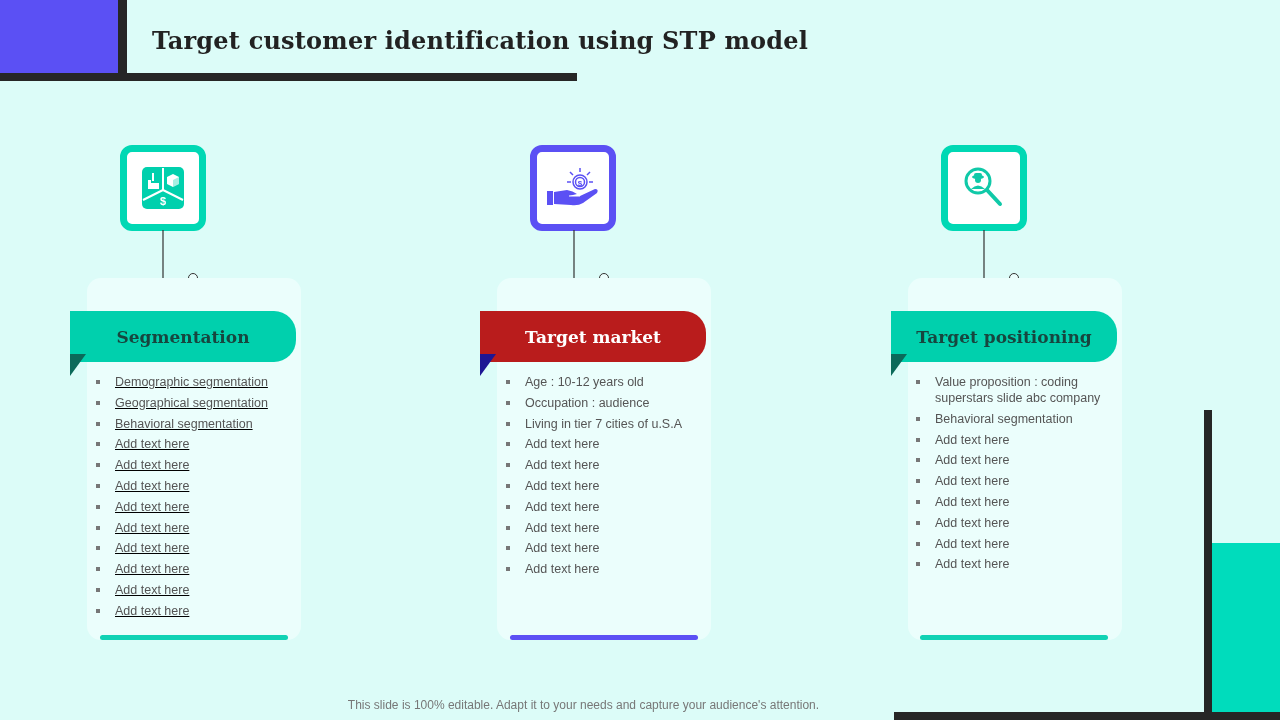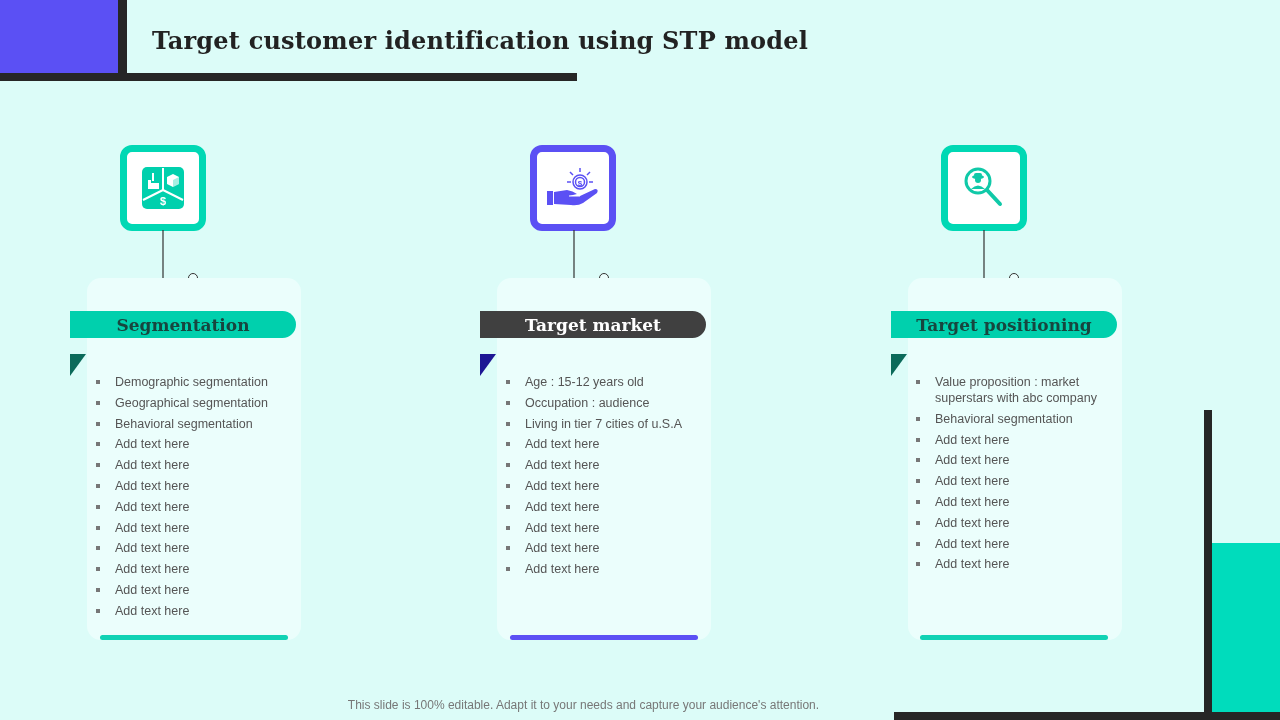--- a/index.html
+++ b/index.html
@@ -63,28 +63,28 @@
       position: absolute; top: 230px; width: 60px; height: 75px;
     }
     .card {
       position: absolute; top: 278px;
       width: 214px; height: 362px;
       background: #ebfefc;
       border-radius: 14px;
     }
     .ribbon {
       position: absolute; top: 311px;
-      width: 226px; height: 27px;
+      width: 226px; height: 51px;
       border-radius: 0 22px 22px 0;
       display: flex; align-items: center; justify-content: center;
       font-family: "DejaVu Serif", "Liberation Serif", serif;
       font-weight: bold; font-size: 17px;
     }
     .ribbon.teal { background: #00d0ad; color: #17463f; }
-    .ribbon.purple { background: #404040; color: #ffffff; }
+    .ribbon.purple { background: #b91c1c; color: #ffffff; }
     .fold {
       position: absolute; top: 354px;
       width: 0; height: 0;
       border-left: 16px solid transparent;
       border-top: 22px solid #0b6a5a;
     }
     .fold.purple { border-top-color: #1d1694; }
     .fold { border-left: 0; border-right: 16px solid transparent; }
     .bullets {
       position: absolute; top: 374px;
@@ -135,21 +135,21 @@
       <text x="22" y="39" font-size="11" text-anchor="middle" fill="#fff" font-family="Liberation Sans, sans-serif" font-weight="bold">$</text>
     </svg>
   </div>
   <svg class="connector" style="left:150px;" viewBox="0 0 60 75">
     <path d="M13 0 L13 55 Q13 68 28 68 Q42 68 42 52" fill="none" stroke="#333" stroke-width="1.2"></path>
     <circle cx="43" cy="48" r="4.5" fill="#ebfefc" stroke="#333" stroke-width="1"></circle>
   </svg>
   <div class="card" style="left:87px;"></div>
   <div class="ribbon teal" style="left:70px;">Segmentation</div>
   <div class="fold" style="left:70px;"></div>
-  <ul class="bullets" style="left:95px;">
+  <ul class="bullets" style="left:95px;text-decoration:underline;">
     <li>Demographic  segmentation</li>
     <li>Geographical  segmentation</li>
     <li>Behavioral  segmentation</li>
     <li>Add text here</li>
     <li>Add text here</li>
     <li>Add text here</li>
     <li>Add text here</li>
     <li>Add text here</li>
     <li>Add text here</li>
     <li>Add text here</li>
@@ -178,21 +178,21 @@
     </svg>
   </div>
   <svg class="connector" style="left:561px;" viewBox="0 0 60 75">
     <path d="M13 0 L13 55 Q13 68 28 68 Q42 68 42 52" fill="none" stroke="#333" stroke-width="1.2"></path>
     <circle cx="43" cy="48" r="4.5" fill="#ebfefc" stroke="#333" stroke-width="1"></circle>
   </svg>
   <div class="card" style="left:497px;"></div>
   <div class="ribbon purple" style="left:480px;">Target market</div>
   <div class="fold purple" style="left:480px;"></div>
   <ul class="bullets" style="left:505px;">
-    <li>Age : 15-12  years old</li>
+    <li>Age : 10-12  years old</li>
     <li>Occupation  : audience</li>
     <li>Living  in tier 7 cities of u.S.A</li>
     <li>Add text here</li>
     <li>Add text here</li>
     <li>Add text here</li>
     <li>Add text here</li>
     <li>Add text here</li>
     <li>Add text here</li>
     <li>Add text here</li>
   </ul>
@@ -211,21 +211,21 @@
     </svg>
   </div>
   <svg class="connector" style="left:971px;" viewBox="0 0 60 75">
     <path d="M13 0 L13 55 Q13 68 28 68 Q42 68 42 52" fill="none" stroke="#333" stroke-width="1.2"></path>
     <circle cx="43" cy="48" r="4.5" fill="#ebfefc" stroke="#333" stroke-width="1"></circle>
   </svg>
   <div class="card" style="left:908px;"></div>
   <div class="ribbon teal" style="left:891px;">Target positioning</div>
   <div class="fold" style="left:891px;"></div>
   <ul class="bullets" style="left:915px;">
-    <li>Value proposition  : market superstars with abc company</li>
+    <li>Value proposition  : coding superstars slide abc company</li>
     <li>Behavioral  segmentation</li>
     <li>Add text here</li>
     <li>Add text here</li>
     <li>Add text here</li>
     <li>Add text here</li>
     <li>Add text here</li>
     <li>Add text here</li>
     <li>Add text here</li>
   </ul>
   <div class="bottom-line" style="left:920px;"></div>

